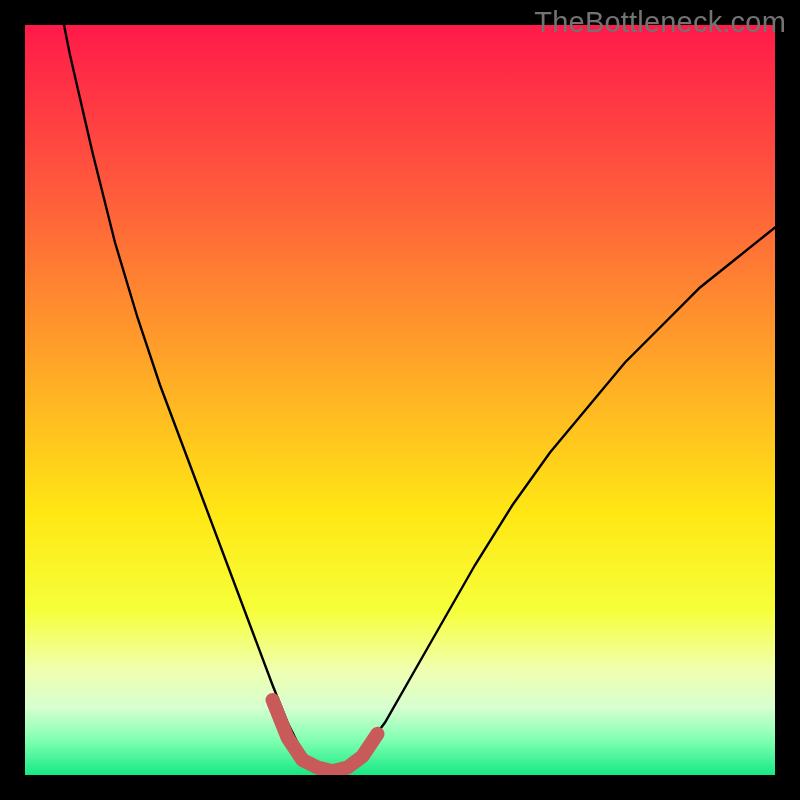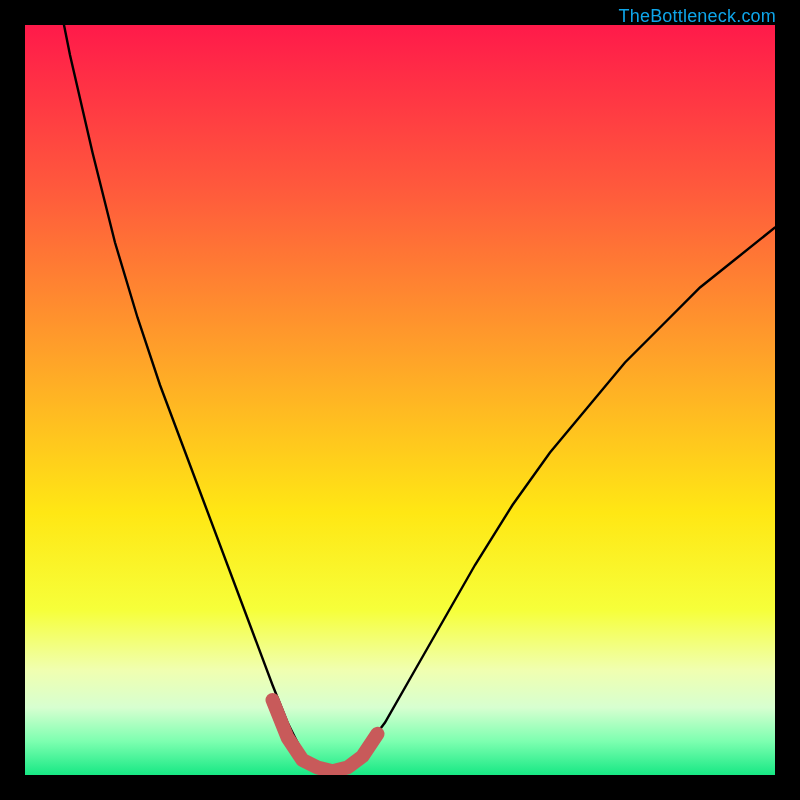--- a/index.html
+++ b/index.html
@@ -13,23 +13,23 @@
   }
   .outer {
     position: relative;
     width: 800px;
     height: 800px;
     background: #000;
   }
   .watermark {
     position: absolute;
     top: 6px;
-    right: 24px;
-    color: #0ea5e9;
-    font-size: 18px;
+    right: 14px;
+    color: #737373;
+    font-size: 29px;
     font-weight: 500;
     z-index: 10;
     letter-spacing: 0.2px;
   }
   svg.chart {
     position: absolute;
     left: 25px;
     top: 25px;
     width: 750px;
     height: 750px;

